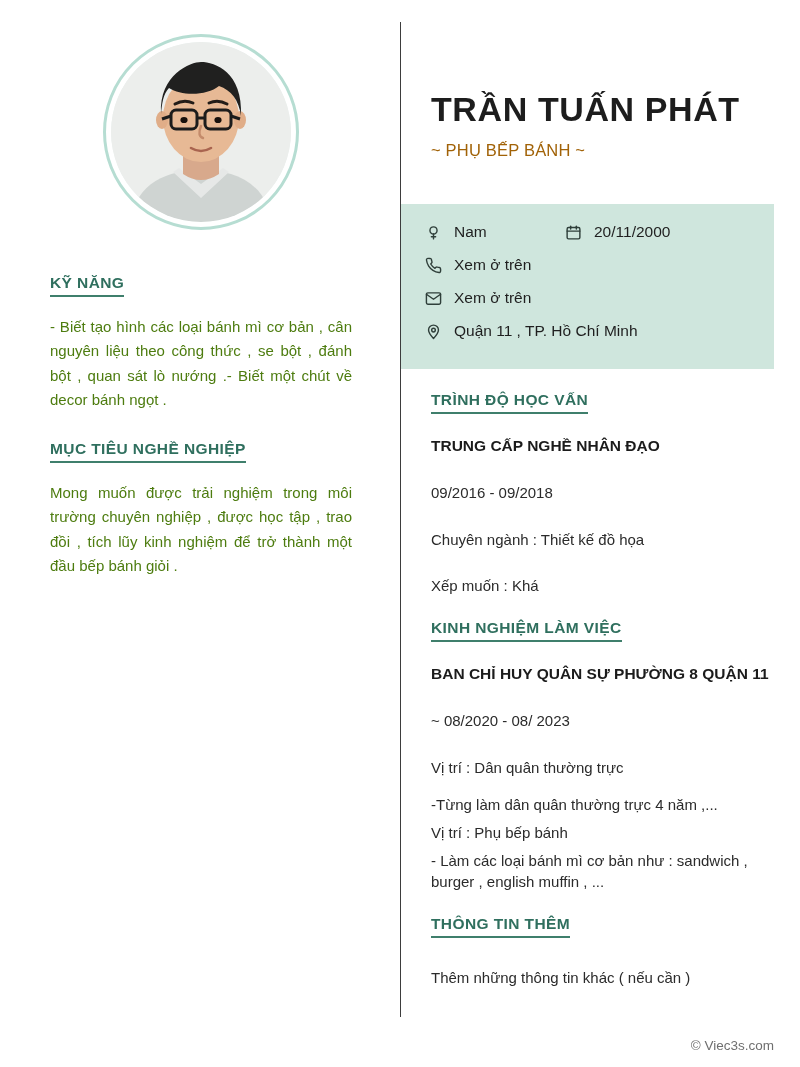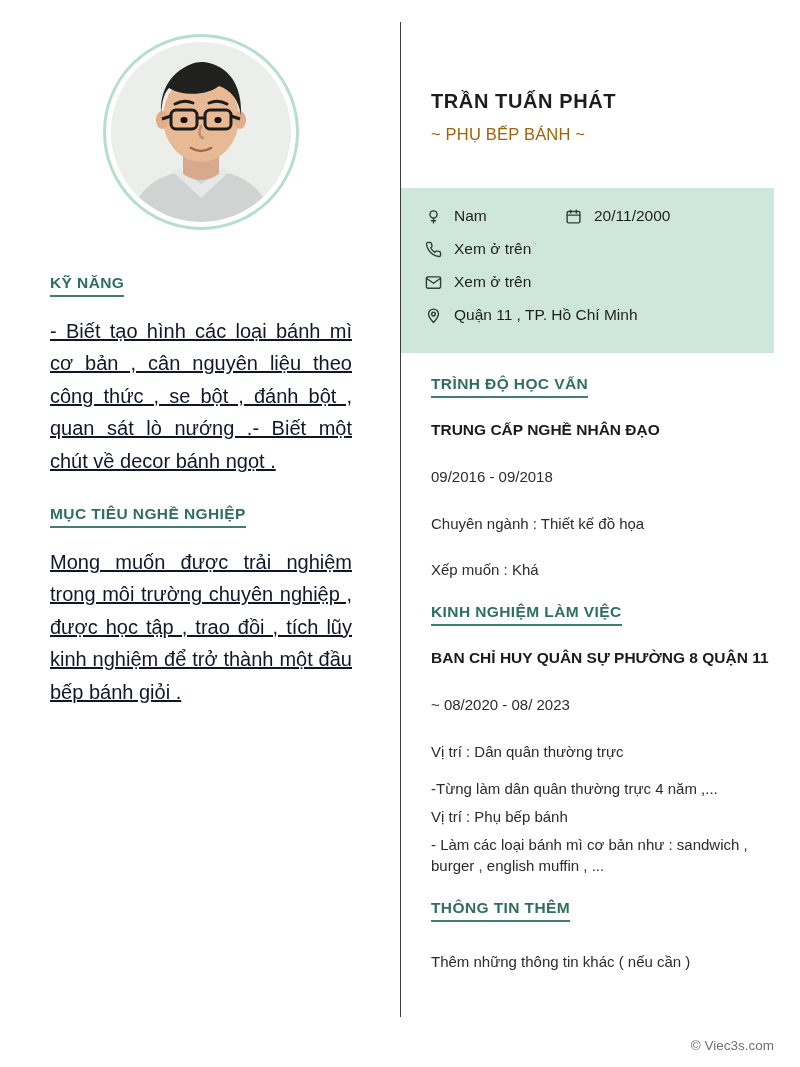--- a/index.html
+++ b/index.html
@@ -65,31 +65,30 @@
     letter-spacing: .4px;
     margin: 0 0 4px 0;
     display: inline-block;
     padding-bottom: 3px;
     border-bottom: 2.5px solid #3f7f6c;
   }
   .left-sec { margin-top: 44px; }
   .left-sec.second { margin-top: 28px; }
 
   .body-text {
-    font-size: 20px;
+    font-size: 15px;
     line-height: 1.62;
-    color: #0f172a;
+    color: #4d7c0f;
     text-align: justify;
     margin: 14px 0 0 0;
-    text-decoration: underline;
   }
 
   
   .name {
-    font-size: 20px;
+    font-size: 34px;
     font-weight: bold;
     letter-spacing: .6px;
     color: #1d1d1d;
     margin: 72px 0 0 30px;
   }
   .role {
     font-size: 16.5px;
     color: #a16207;
     margin: 12px 0 0 30px;
     letter-spacing: .2px;

